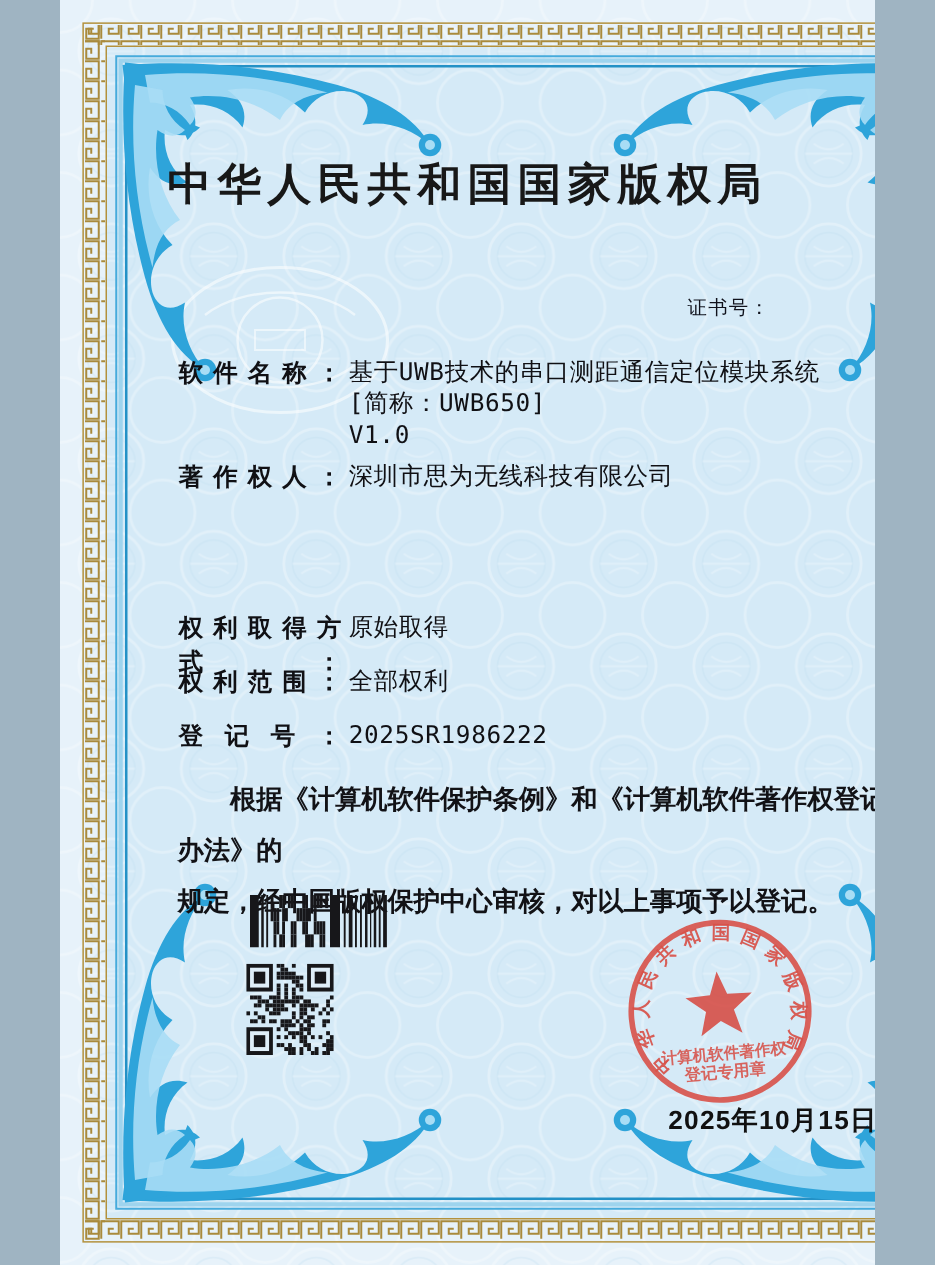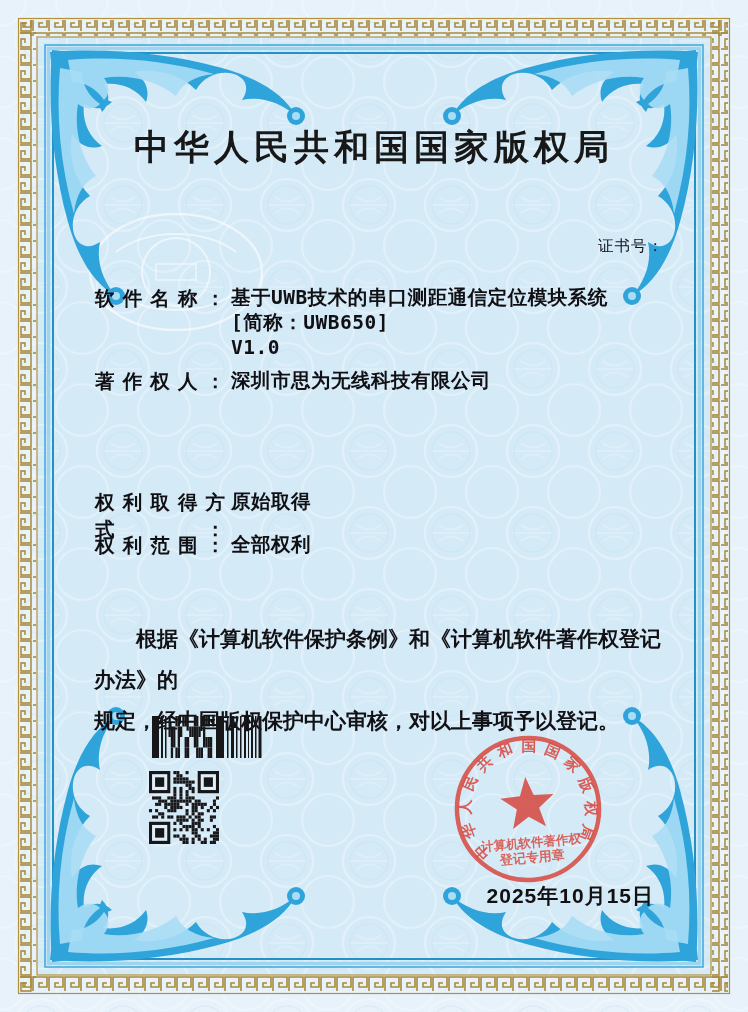--- a/index.html
+++ b/index.html
@@ -1,17 +1,17 @@
 <!DOCTYPE html>
 <html><head>
 <meta charset="utf-8">
 <style>
   html,body{margin:0;padding:0;background:#9fb4c2;}
   .page{
-    position:relative;width:748px;height:1012px;margin:0 auto;overflow:hidden;
+    position:relative;width:652px;height:1012px;margin:0 auto;overflow:hidden;
     background:#e7f2fa;color:#141414;
     font-family:"Liberation Sans","DejaVu Sans",sans-serif;
   }
   .bg{position:absolute;left:0;top:0;}
   .title{
     position:absolute;left:0;width:100%;text-align:center;
     font-family:"Liberation Serif","DejaVu Serif",serif;
     font-weight:900;font-size:35px;letter-spacing:5px;color:#181818;
   }
   .t1{top:124px;}
@@ -25,21 +25,21 @@
     font-size:19.5px;font-weight:700;color:#101014;
   }
   .flabel{
     display:inline-block;width:130px;flex:0 0 130px;
     text-align:justify;text-align-last:justify;-moz-text-align-last:justify;
     font-family:"Liberation Sans","DejaVu Sans",sans-serif;letter-spacing:0;
   }
   .fval{
     margin-left:6px;
     font-family:"DejaVu Sans Mono","Liberation Sans",sans-serif;
-    font-weight:700;letter-spacing:.5px;
+    font-weight:400;letter-spacing:.5px;
   }
   .fval .vline{line-height:25px;}
   .statement{
     position:absolute;left:94px;top:619px;width:570px;
     font-family:"Liberation Serif","DejaVu Serif",serif;
     font-size:21px;font-weight:600;line-height:41px;color:#121216;
   }
   .statement .s1{text-indent:2em;}
   .codes{position:absolute;}
   .seal{
@@ -145,20 +145,26 @@
       </div>
   </div>
 
   <div class="field" style="top:532px;">
     <span class="flabel">权利范围：</span>
     <div class="fval">
         <div class="vline">全部权利</div>
       </div>
   </div>
 
+  <div class="field" style="top:575px;">
+    <span class="flabel">登记号：</span>
+    <div class="fval">
+        <div class="vline">2025SR1986222</div>
+      </div>
+  </div>
 
   <div class="statement">
     <div class="s1">根据《计算机软件保护条例》和《计算机软件著作权登记办法》的</div>
     <div>规定，经中国版权保护中心审核，对以上事项予以登记。</div>
   </div>
 
   <svg id="barcode-svg" class="codes" style="left:152px;top:716px;" width="110" height="42" viewBox="0 0 110 42">
       <rect x="0" y="0" width="7" height="42" fill="#17171a"></rect>
       <rect x="9" y="0" width="2" height="42" fill="#17171a"></rect>
       <rect x="13" y="0" width="1.5" height="42" fill="#17171a"></rect>

